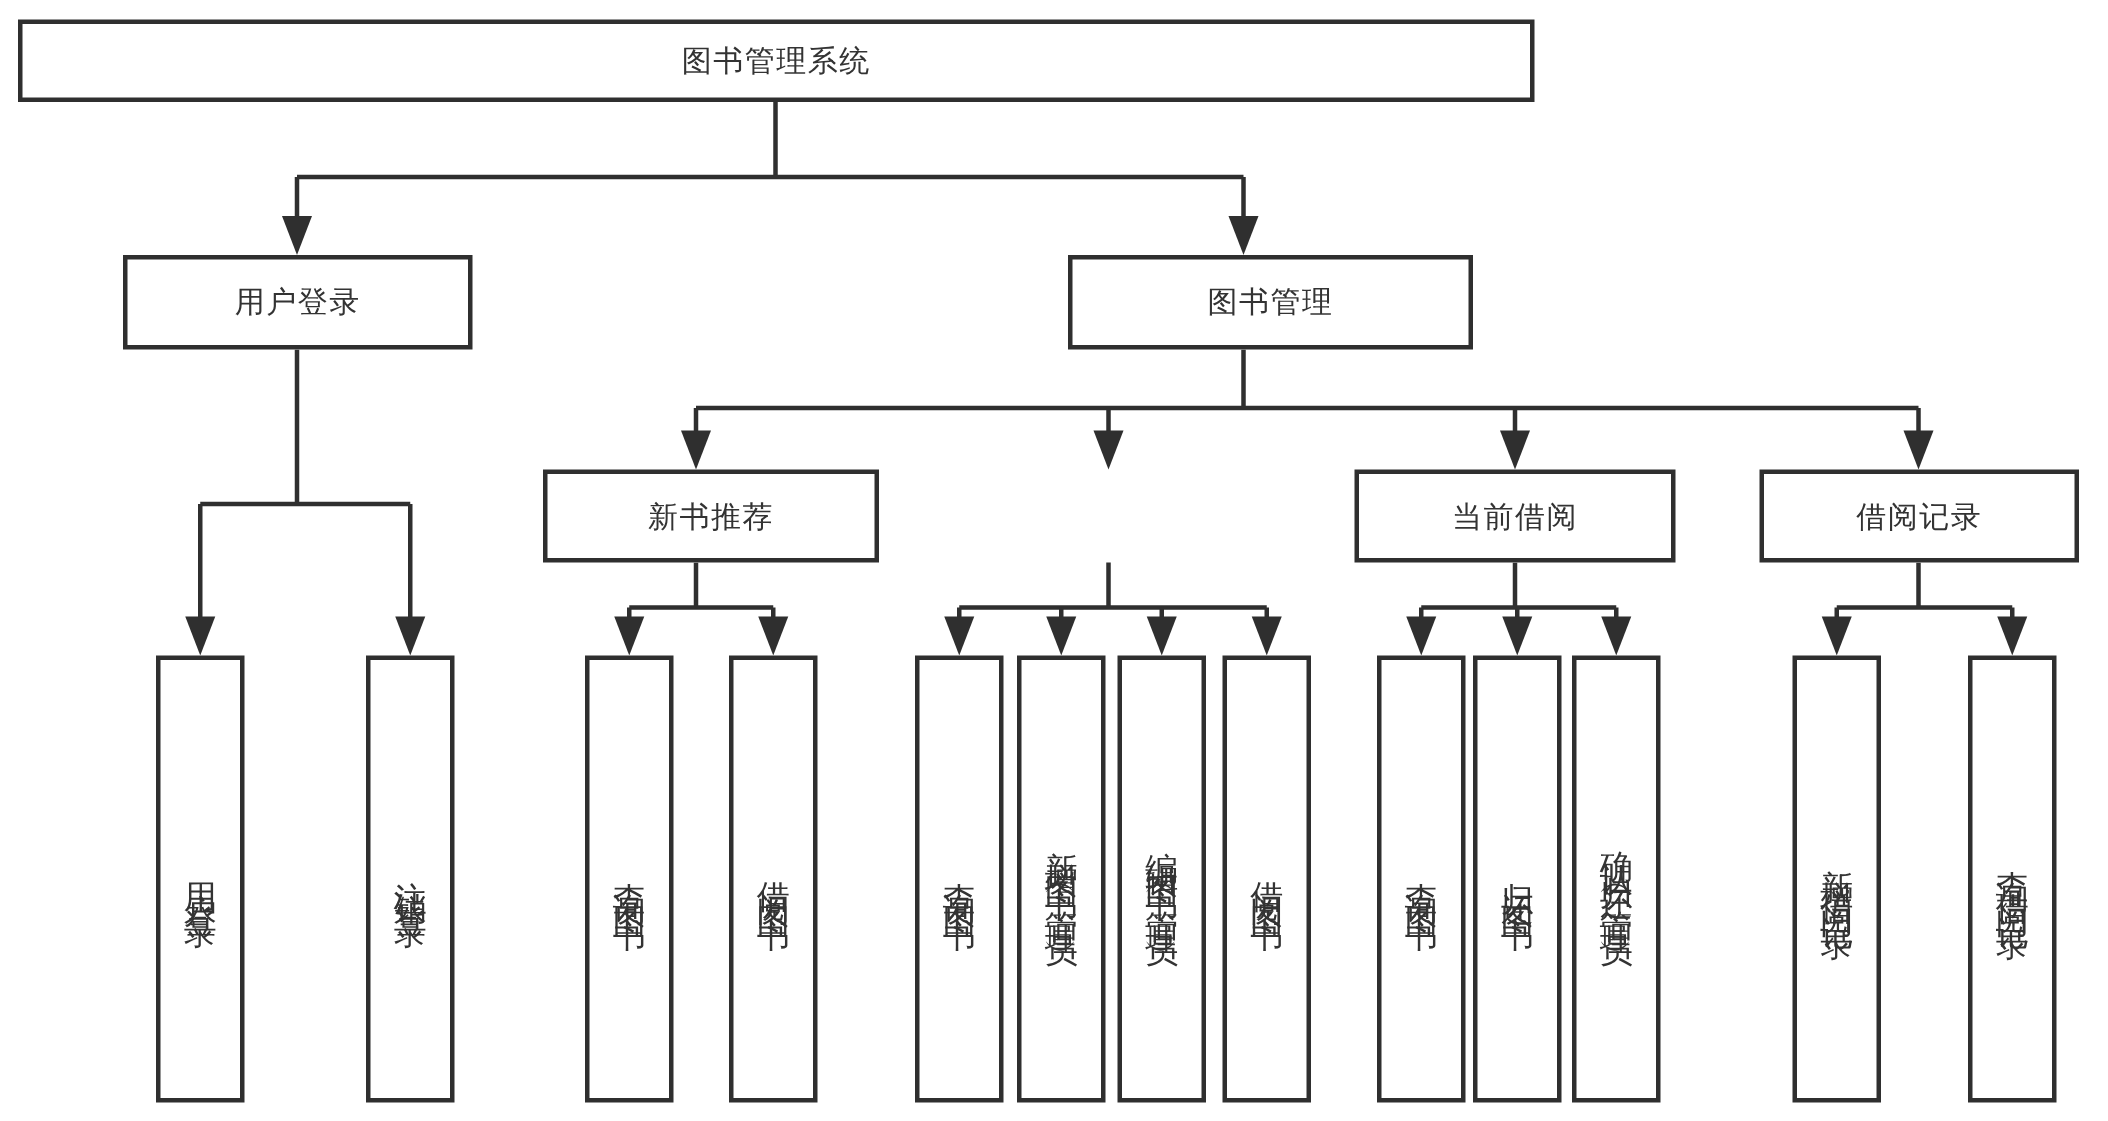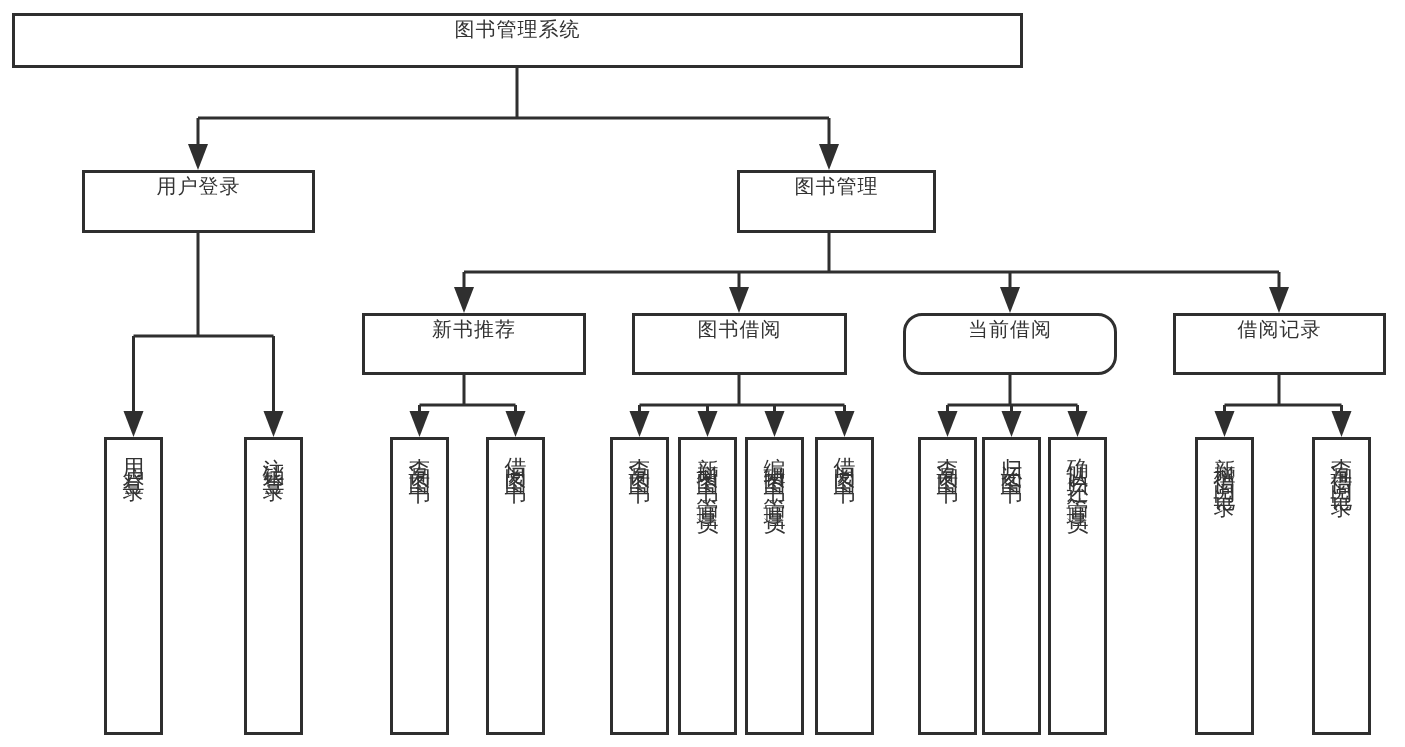--- a/index.html
+++ b/index.html
@@ -16,21 +16,21 @@
     font-family:"Liberation Sans", sans-serif;
     overflow:hidden;
   }
   svg.connectors{position:absolute;left:0;top:0;width:1405px;height:747px;}
   .connectors path{stroke:var(--line);stroke-width:3;fill:none;}
   .connectors polygon{fill:var(--line);stroke:none;}
   .node{
     position:absolute;box-sizing:border-box;
     border:3px solid var(--line);
     background:var(--bg);
-    display:flex;align-items:flex-start;justify-content:center;
+    display:flex;align-items:center;justify-content:center;
     color:var(--text);
   }
   .h-node{font-size:20px;letter-spacing:1px;white-space:nowrap;}
   .v-node .vtext{
     writing-mode:vertical-rl;
     text-orientation:mixed;
     font-size:22px;
     letter-spacing:8px;
     line-height:1;
     color:var(--text);
@@ -86,31 +86,28 @@
     <polygon points="1331.5,411 1351.5,411 1341.5,437"></polygon>
   </svg>
 
   <div class="node h-node" style="left:12px;top:13px;width:1011px;height:55px;">
     <span>图书管理系统</span>
   </div>
 
   <div class="node h-node" style="left:82px;top:170px;width:233px;height:63px;">
     <span>用户登录</span>
   </div>
-  <div class="node h-node" style="left:712px;top:170px;width:199px;height:63px;margin-left:25px;">
+  <div class="node h-node" style="left:712px;top:170px;width:270px;height:63px;">
     <span>图书管理</span>
   </div>
 
   <div class="node h-node" style="left:362px;top:313px;width:224px;height:62px;">
     <span>新书推荐</span>
   </div>
-  <div class="node h-node" style="left:632px;top:313px;width:215px;height:62px;">
-    <span>图书借阅</span>
-  </div>
-  <div class="node h-node" style="left:903px;top:313px;width:214px;height:62px;border-radius:19px;">
+  <div class="node h-node" style="left:903px;top:313px;width:214px;height:62px;">
     <span>当前借阅</span>
   </div>
   <div class="node h-node" style="left:1173px;top:313px;width:213px;height:62px;">
     <span>借阅记录</span>
   </div>
 
   <div class="node v-node" style="left:104px;top:437px;width:59px;height:298px;">
     <span class="vtext">用户登录</span>
   </div>
   <div class="node v-node" style="left:244px;top:437px;width:59px;height:298px;">

